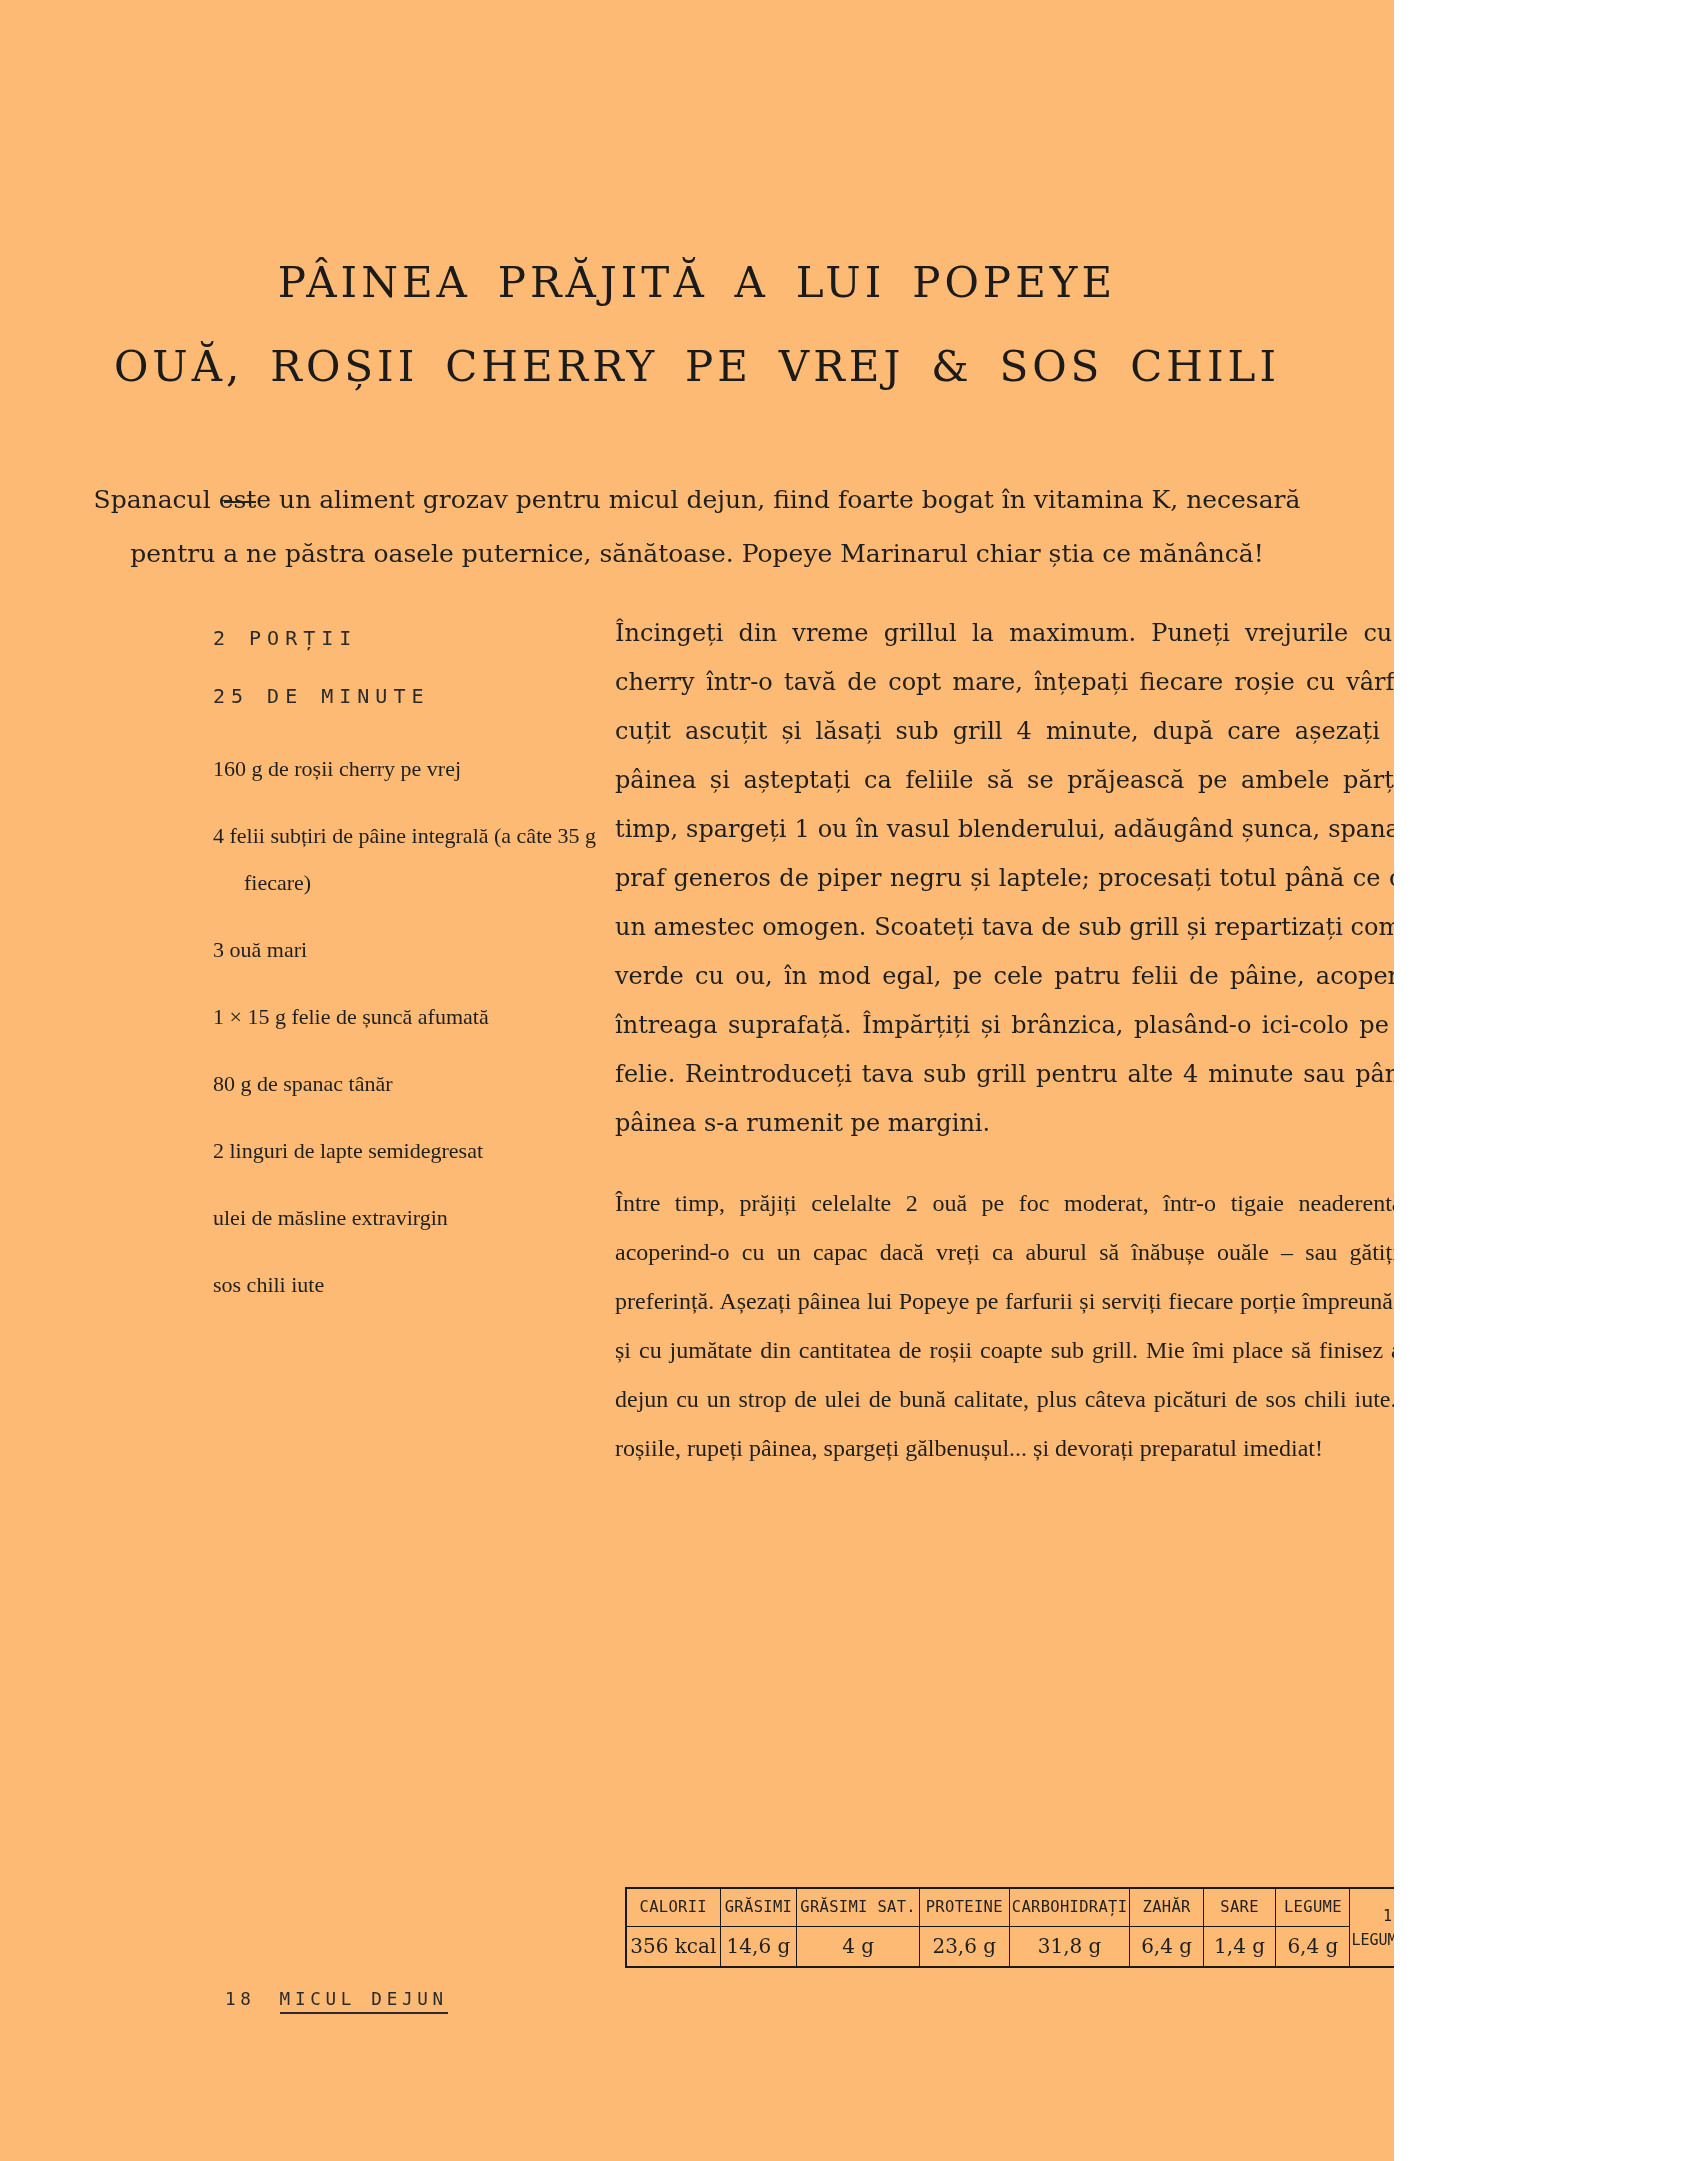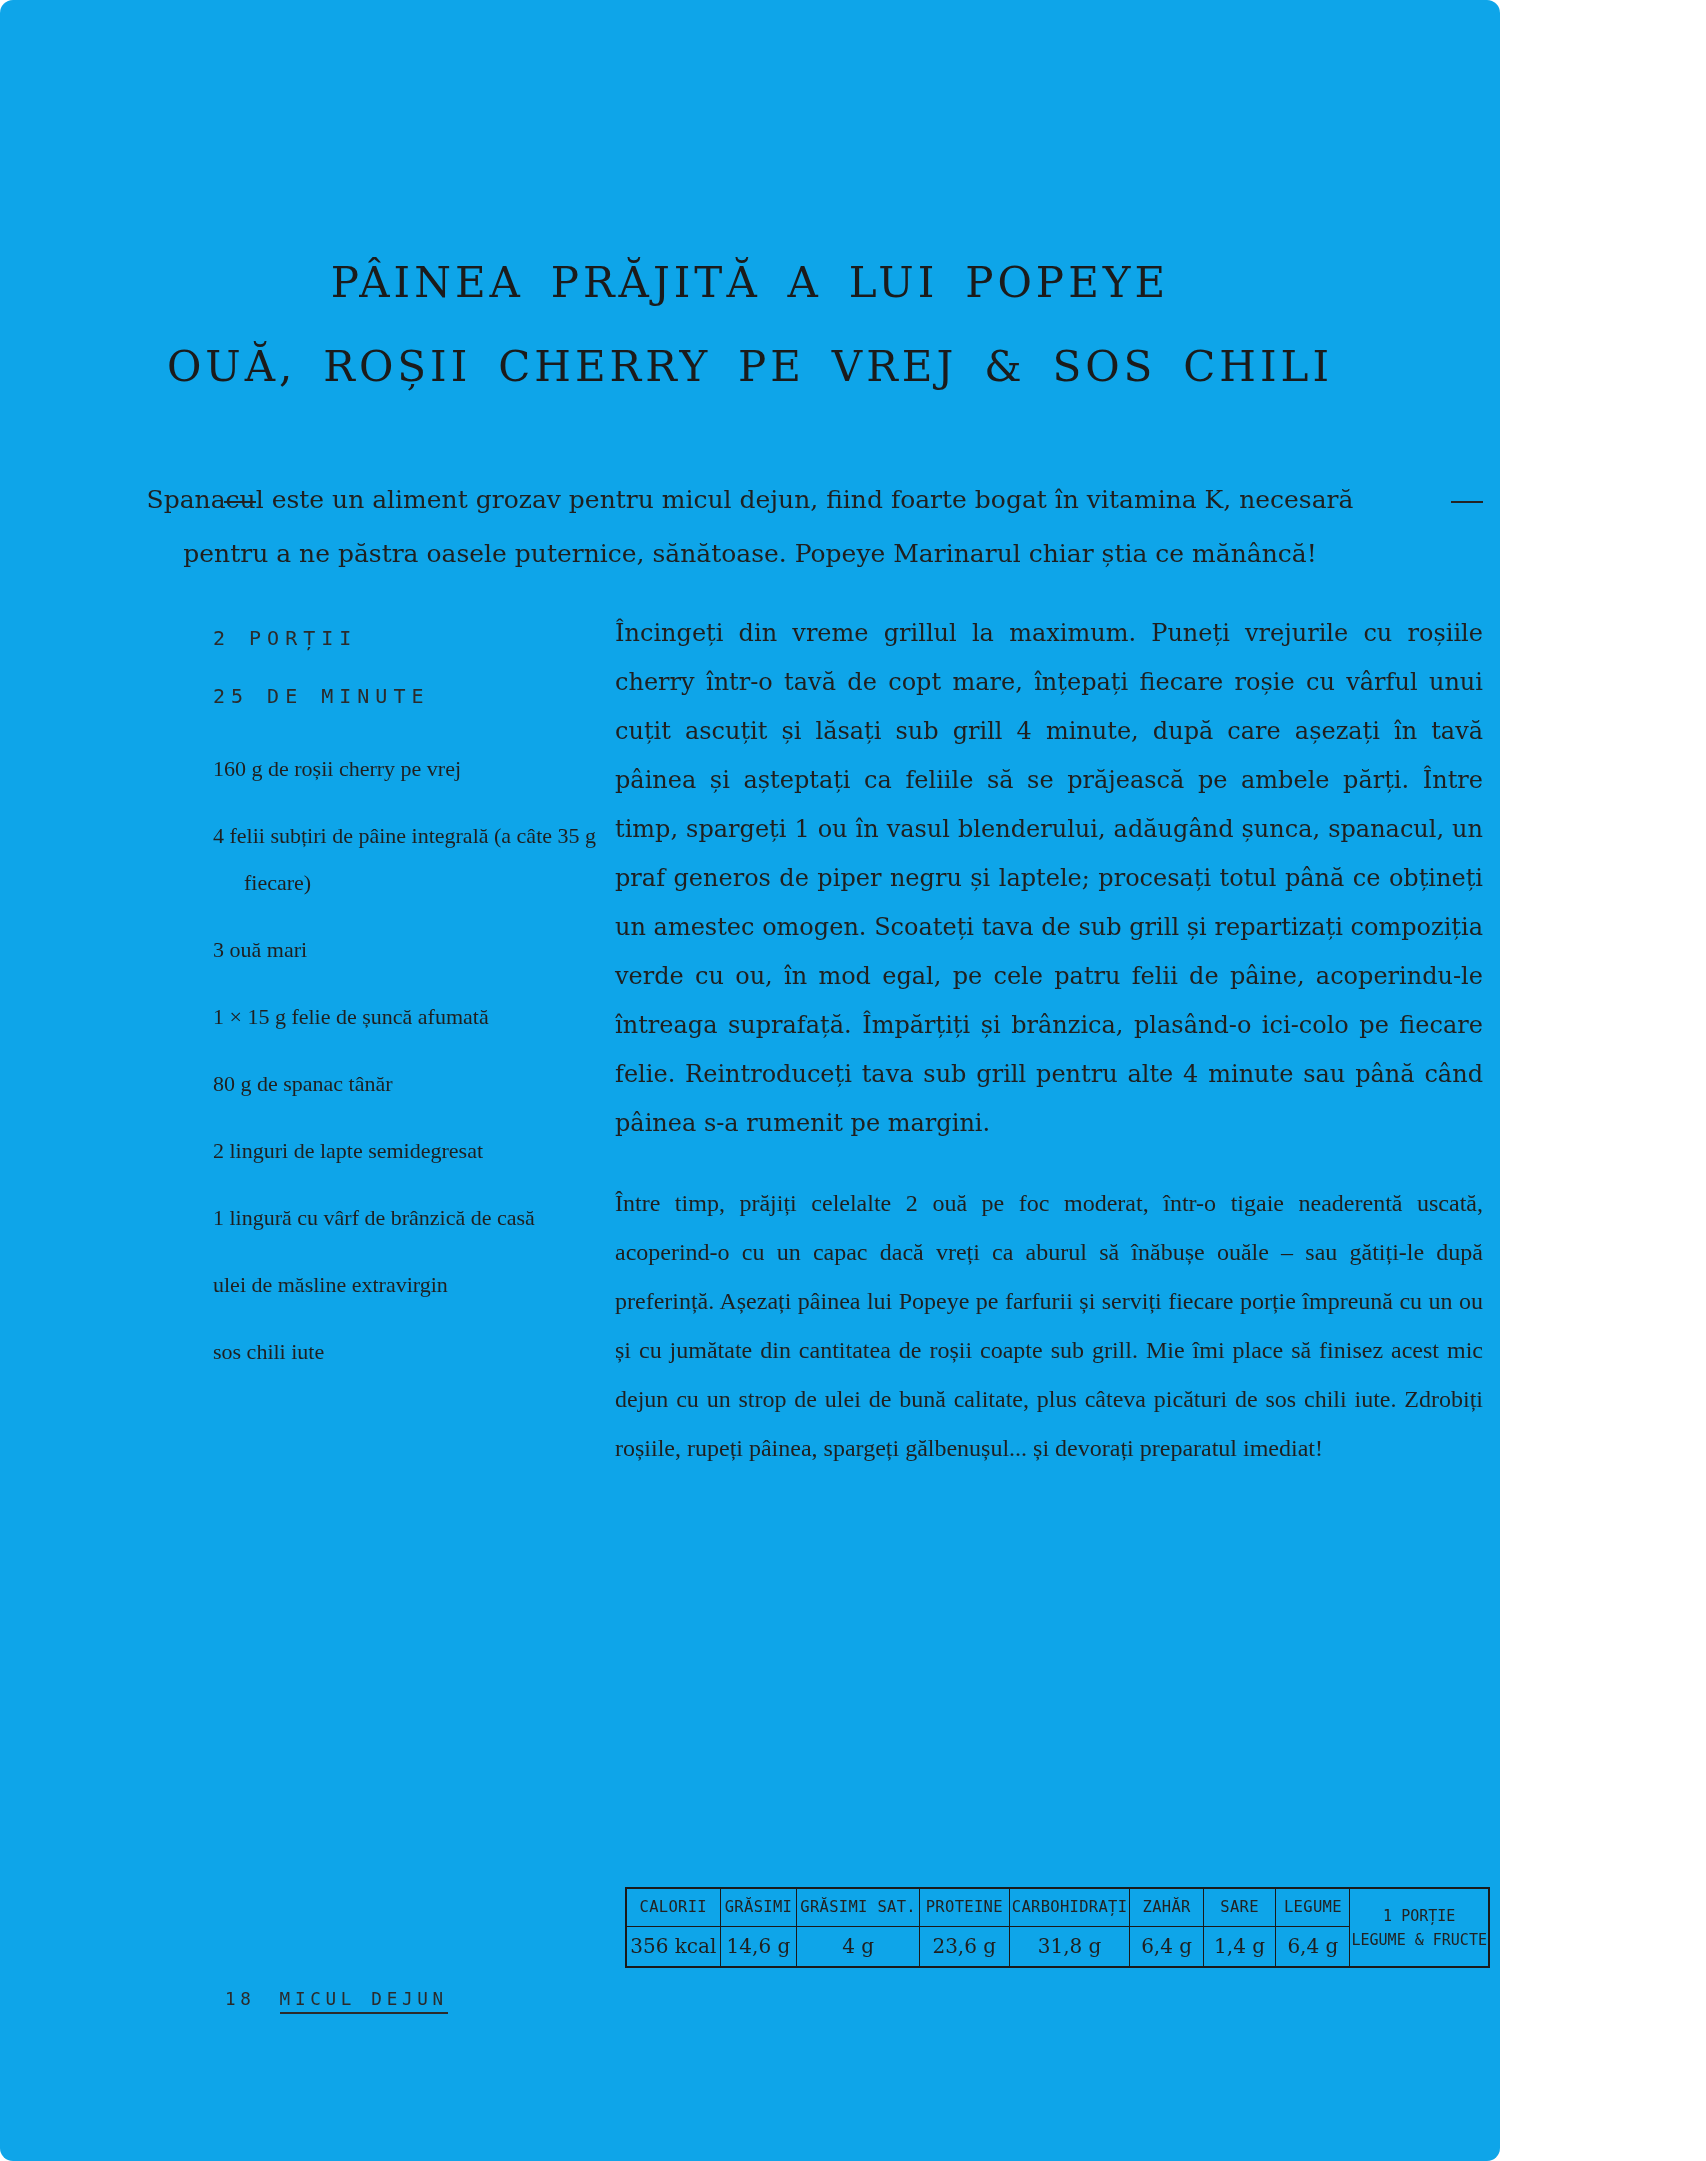--- a/index.html
+++ b/index.html
@@ -1,25 +1,24 @@
 <!DOCTYPE html>
 <html style="font-size:10.8px"><head>
 <meta charset="utf-8">
 <style>
   * { margin: 0; padding: 0; box-sizing: border-box; }
   html, body { background: #ffffff; }
   .page {
     position: relative;
-    width: 1500px;
+    width: 1394px;
     height: 2161px;
-    background: #0ea5e9;
+    background: #fdba74;
     font-family: "DejaVu Serif", serif;
     color: #1e1e1e;
     overflow: hidden;
-    border-radius: 13px;
   }
 
   
   .title-block {
     position: absolute;
     top: 241px; left: 0;
     width: 100%;
     text-align: center;
     color: #1b1b1b;
   }
@@ -171,21 +170,20 @@
   <div class="col-left">
     <div class="meta-line">2 PORȚII</div>
     <div class="meta-line">25 DE MINUTE</div>
     <ul class="ingredients">
       <li>160 g de roșii cherry pe vrej</li>
       <li>4 felii subțiri de pâine integrală (a câte 35 g fiecare)</li>
       <li>3 ouă mari</li>
       <li>1 × 15 g felie de șuncă afumată</li>
       <li>80 g de spanac tânăr</li>
       <li>2 linguri de lapte semidegresat</li>
-      <li>1 lingură cu vârf de brânzică de casă</li>
       <li>ulei de măsline extravirgin</li>
       <li>sos chili iute</li>
     </ul>
   </div>
 
   <div class="col-right">
     <p class="method-para">Încingeți din vreme grillul la maximum. Puneți vrejurile cu roșiile cherry într-o tavă de copt mare, înțepați fiecare roșie cu vârful unui cuțit ascuțit și lăsați sub grill 4 minute, după care așezați în tavă pâinea și așteptați ca feliile să se prăjească pe ambele părți. Între timp, spargeți 1 ou în vasul blenderului, adăugând șunca, spanacul, un praf generos de piper negru și laptele; procesați totul până ce obțineți un amestec omogen. Scoateți tava de sub grill și repartizați compoziția verde cu ou, în mod egal, pe cele patru felii de pâine, acoperindu-le întreaga suprafață. Împărțiți și brânzica, plasând-o ici-colo pe fiecare felie. Reintroduceți tava sub grill pentru alte 4 minute sau până când pâinea s-a rumenit pe margini.</p>
     <p class="method-para">Între timp, prăjiți celelalte 2 ouă pe foc moderat, într-o tigaie neaderentă uscată, acoperind-o cu un capac dacă vreți ca aburul să înăbușe ouăle – sau gătiți-le după preferință. Așezați pâinea lui Popeye pe farfurii și serviți fiecare porție împreună cu un ou și cu jumătate din cantitatea de roșii coapte sub grill. Mie îmi place să finisez acest mic dejun cu un strop de ulei de bună calitate, plus câteva picături de sos chili iute. Zdrobiți roșiile, rupeți pâinea, spargeți gălbenușul... și devorați preparatul imediat!</p>
   </div>
 

